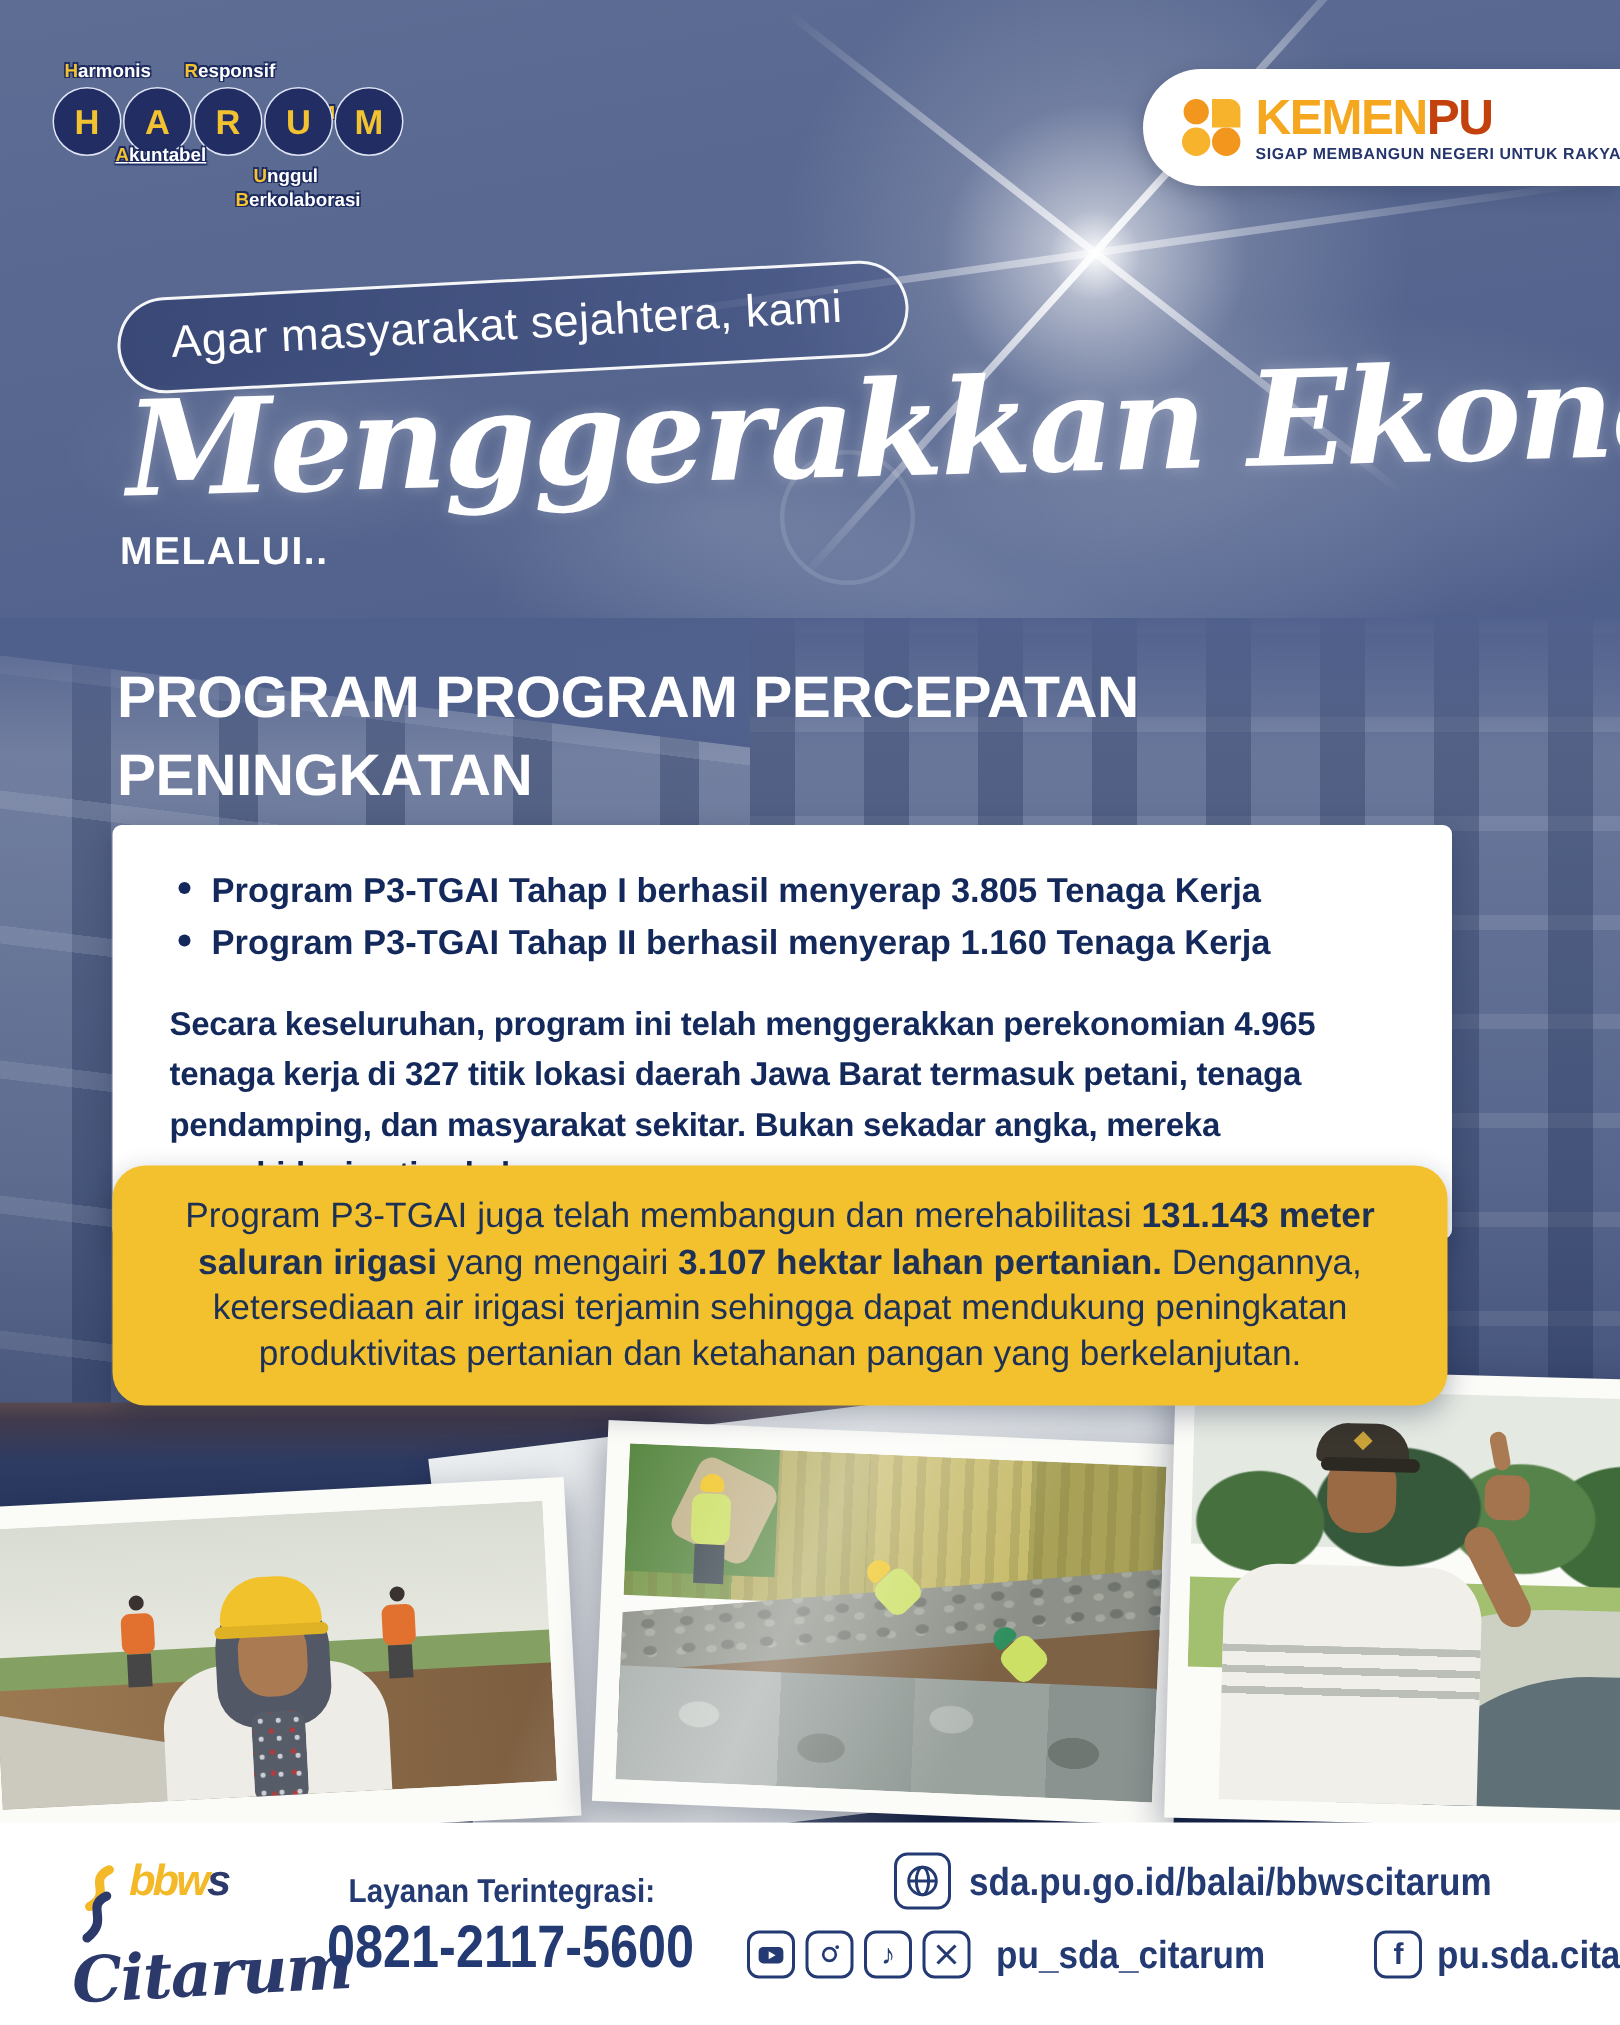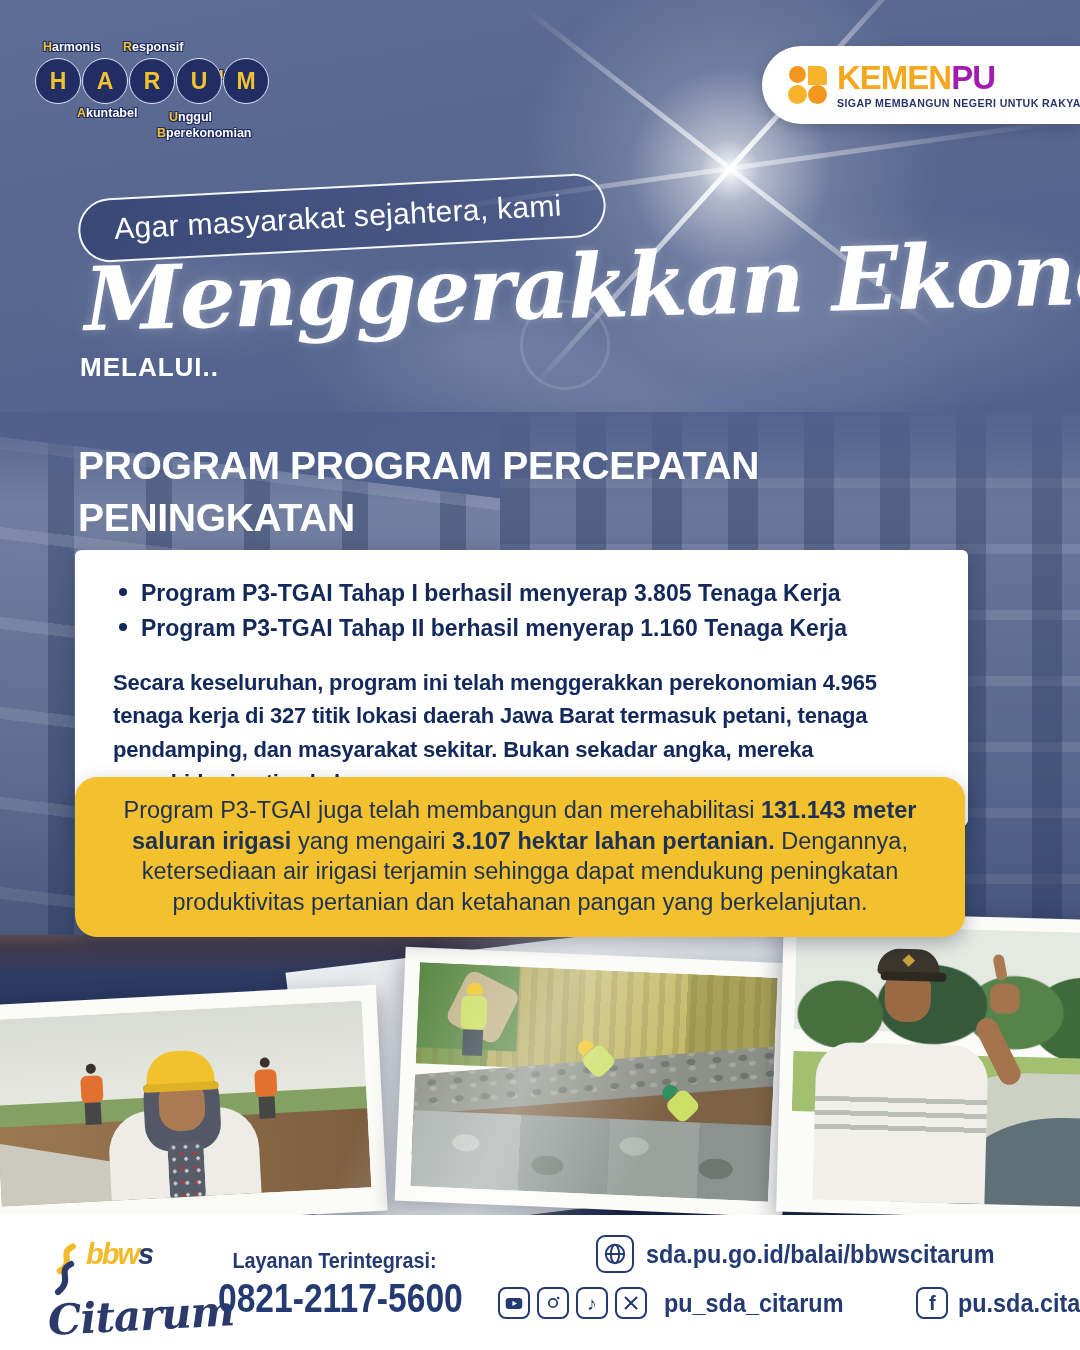--- a/index.html
+++ b/index.html
@@ -53,21 +53,21 @@
   .harum-label { position:absolute; font-size:12.5px; font-weight:800; color:#fff; white-space:nowrap;
     text-shadow:-1px -1px 0 #1d2a5e, 1px -1px 0 #1d2a5e, -1px 1px 0 #1d2a5e, 1px 1px 0 #1d2a5e; }
   .harum-label .first { color:#F2C230; }
 
   
   .kemenpu { right:0; top:46px; width:318px; height:78px; z-index:10; background:#fff;
     border-radius:44px 0 0 44px; display:flex; align-items:center; padding-left:26px; gap:9px;
     box-shadow:0 4px 14px rgba(20,30,60,.25); }
   .kemenpu-name { font-size:33px; font-weight:900; letter-spacing:-1px; line-height:1; }
   .kemenpu-name .kemen { color:#F5A81F; }
-  .kemenpu-name .pu { color:#a21caf;text-align:right; }
+  .kemenpu-name .pu { color:#c2410c;text-align:right; }
   .kemenpu-tagline { font-size:10.6px; font-weight:800; color:#26366D; letter-spacing:.4px; margin-top:3px; white-space:nowrap; }
 
   
   .hero-pill { left:78px; top:186px; z-index:8; transform:rotate(-3deg); display:inline-block;
     padding:12px 42px 14px 34px; border:2.5px solid rgba(255,255,255,.95); border-radius:46px;
     background:linear-gradient(100deg, rgba(45,60,108,.72), rgba(70,86,134,.5));
     color:#fff; font-size:30px; letter-spacing:.3px; white-space:nowrap; }
   .hero-script { left:84px; top:232px; z-index:8; transform:rotate(-1.5deg); color:#fff;
     font-family:"DejaVu Serif", serif; font-style:italic; font-weight:700; font-size:88px;
     letter-spacing:-2px; white-space:nowrap; text-shadow:0 0 10px rgba(255,255,255,.25); }
@@ -236,23 +236,23 @@
       </div>
     <div class="harum-circle" style="left:94px;">
         <span>R</span>
       </div>
     <div class="harum-circle" style="left:141px;">
         <span>U</span>
       </div>
     <div class="harum-circle" style="left:188px;">
         <span>M</span>
       </div>
-    <span class="harum-label" style="left:42px; top:66px;"><span class="first">A</span><span>kuntabel</span></span>
+    <span class="harum-label" style="left:42px; top:56px;text-decoration:underline;"><span class="first">A</span><span>kuntabel</span></span>
     <span class="harum-label" style="left:134px; top:70px;"><span class="first">U</span><span>nggul</span></span>
-    <span class="harum-label" style="left:122px; top:86px;"><span class="first">B</span><span>perekonomian</span></span>
+    <span class="harum-label" style="left:122px; top:86px;"><span class="first">B</span><span>erkolaborasi</span></span>
   </div>
 
   <div class="abs kemenpu">
     <span style="flex:0 0 auto; display:flex;">
       <svg width="40" height="40" viewBox="0 0 38 38">
         <circle cx="9" cy="9" r="8" fill="#F2961E"></circle>
         <circle cx="9" cy="28" r="9" fill="#F7B32B"></circle>
         <path d="M19 1h11a7 7 0 0 1 7 7v11H19z" fill="#F7B32B"></path>
         <circle cx="28" cy="28" r="9" fill="#F2961E"></circle>
       </svg>

